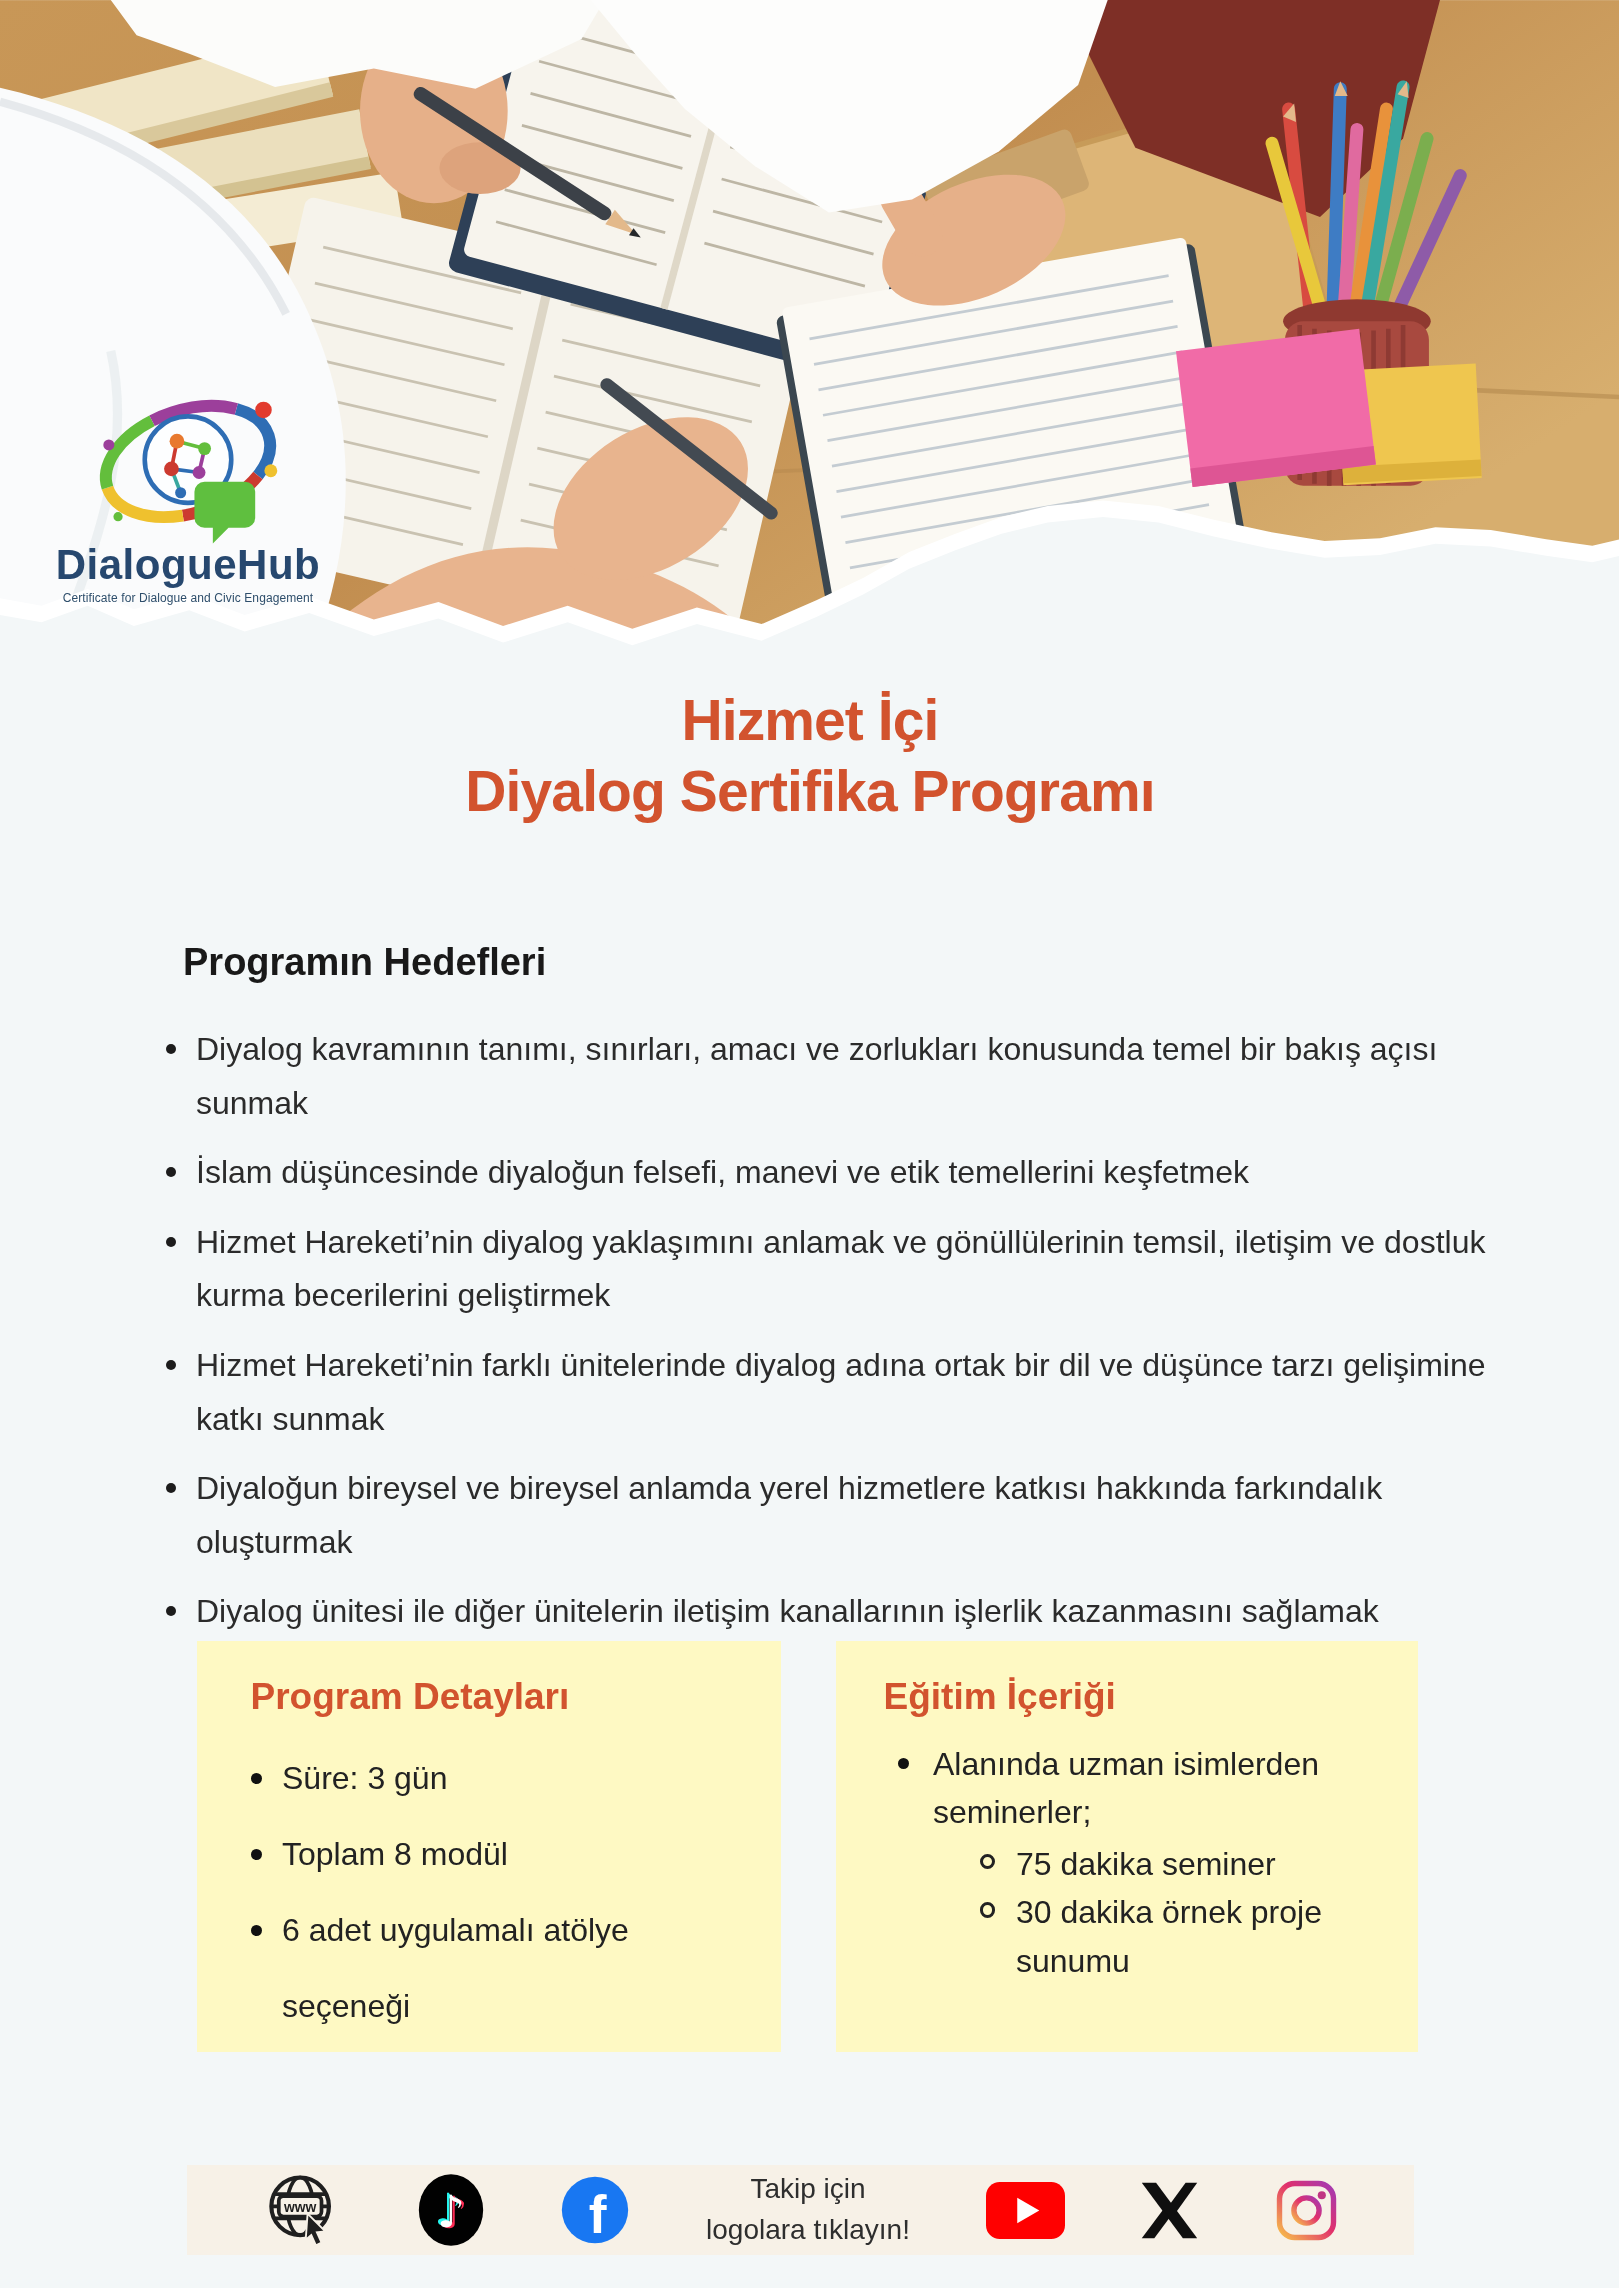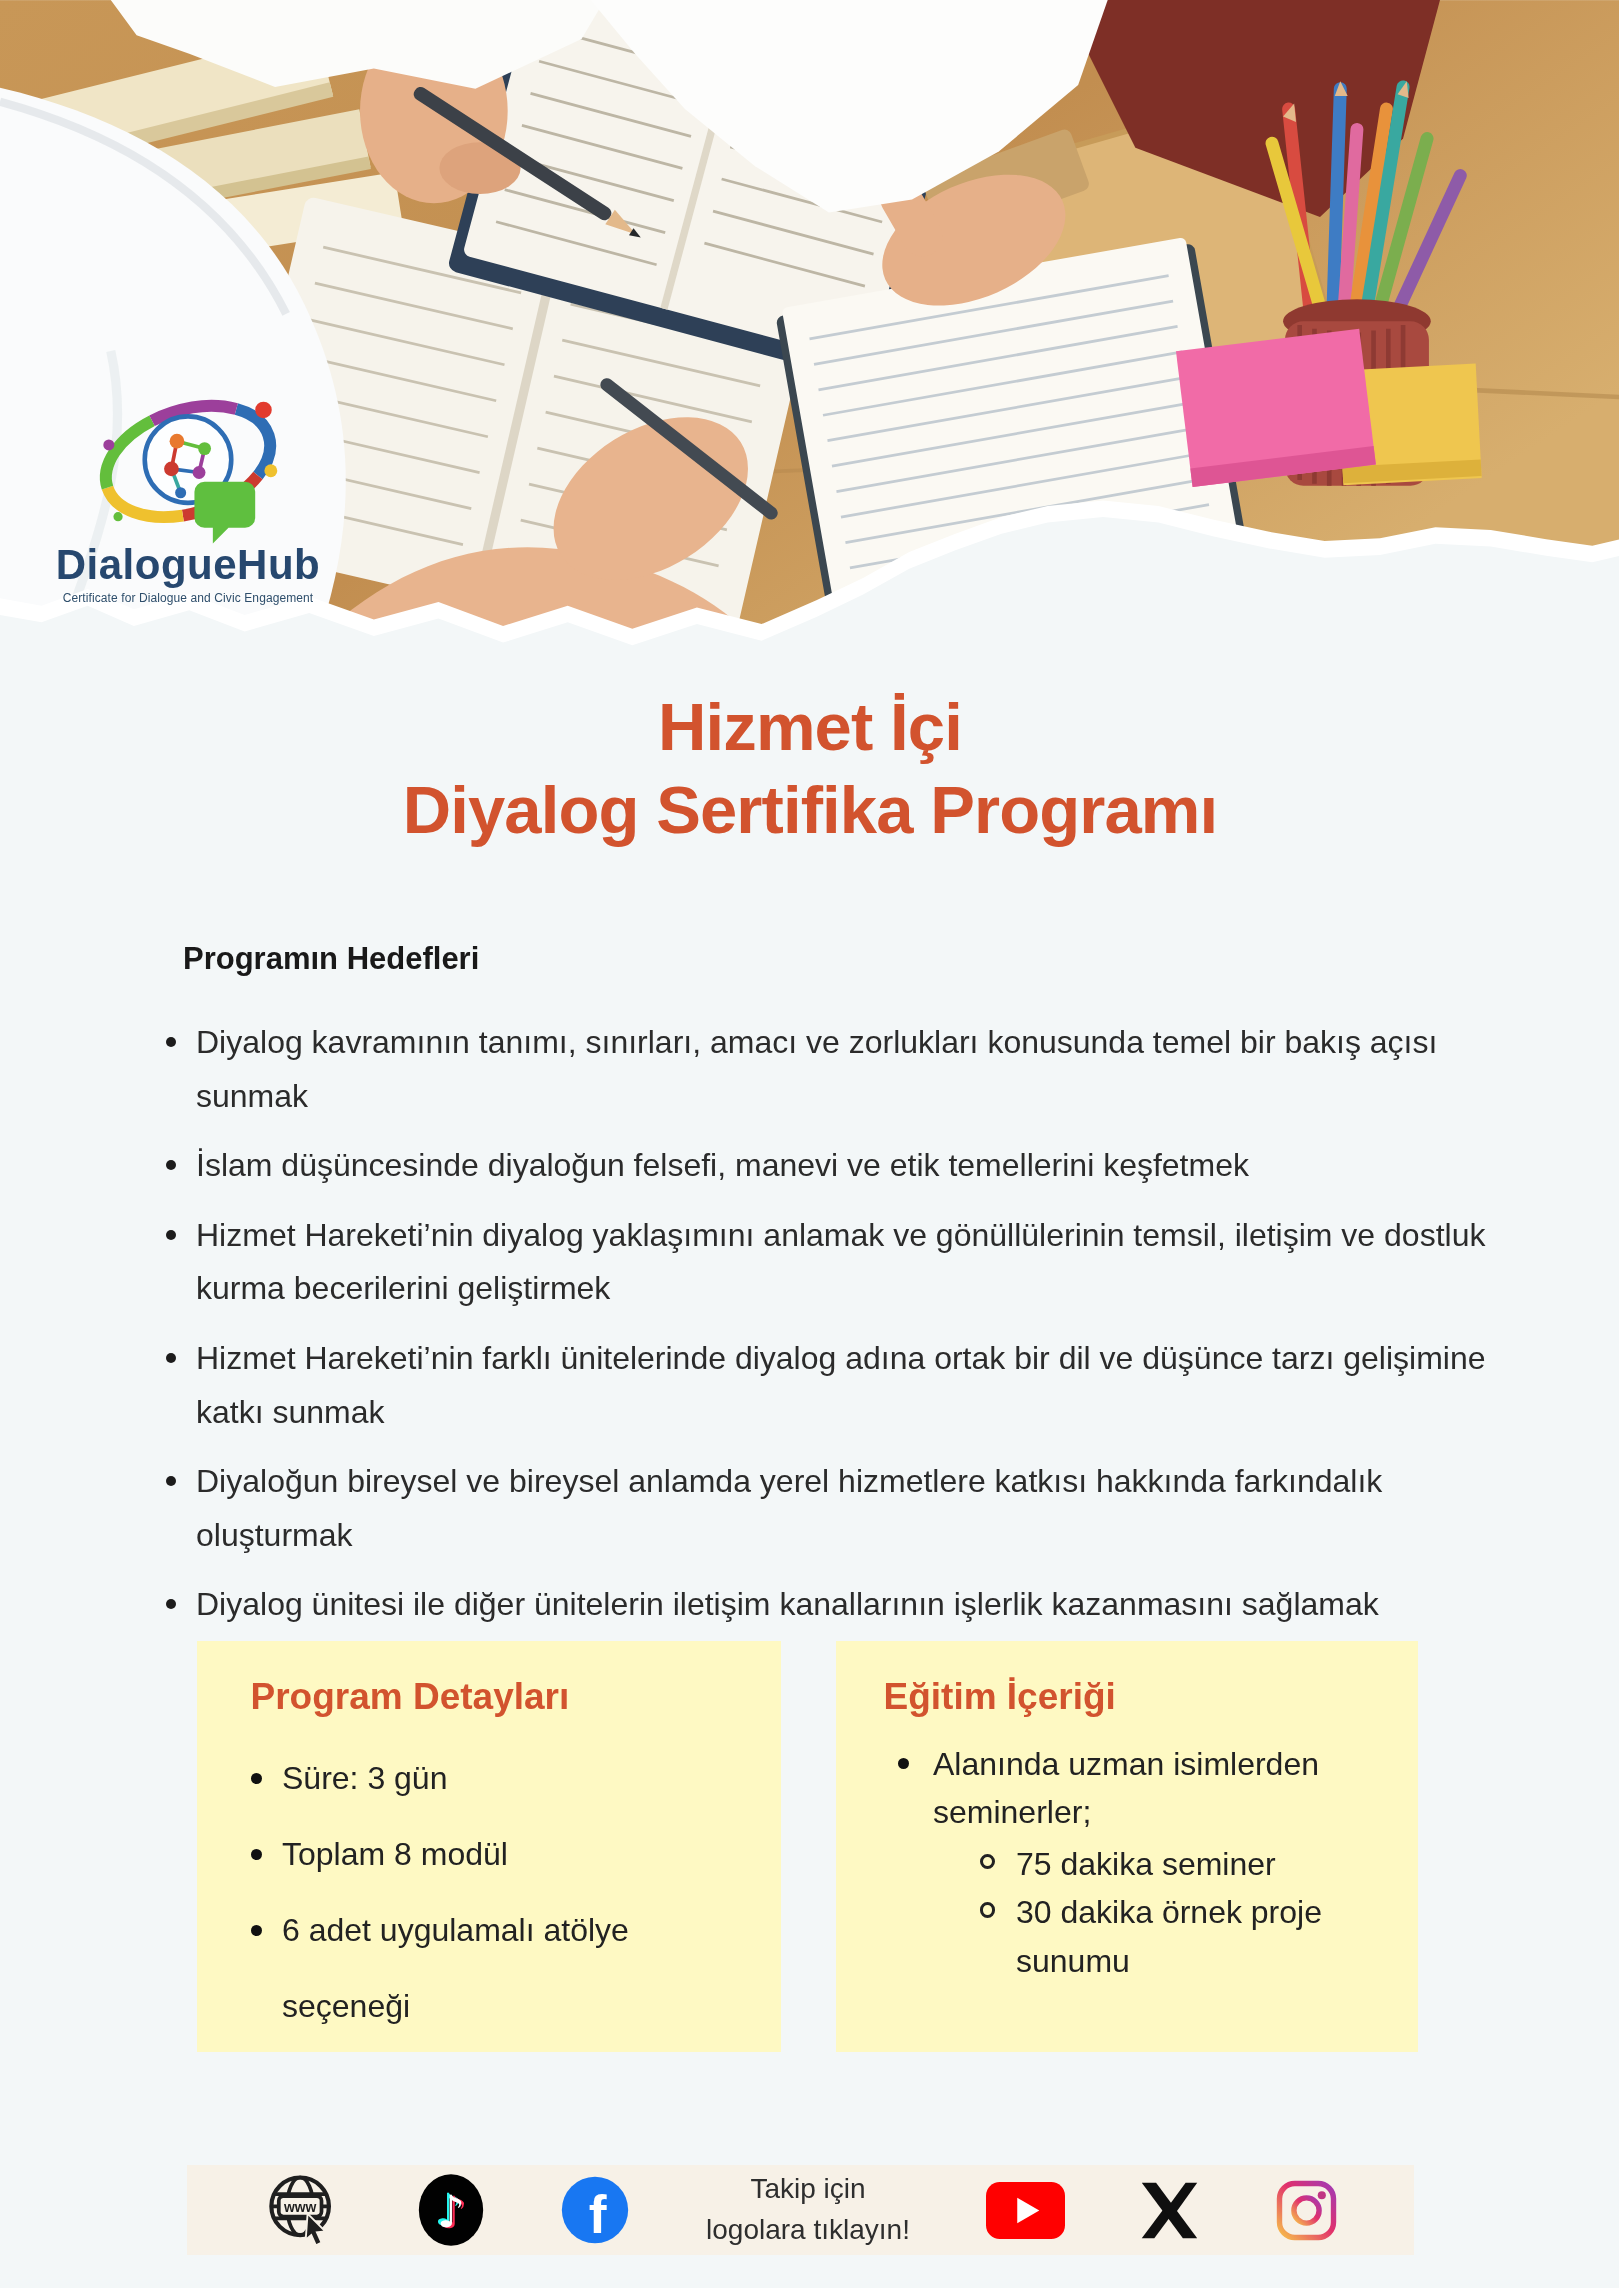--- a/index.html
+++ b/index.html
@@ -11,26 +11,26 @@
   .hero-art { position:absolute; top:0; left:0; display:block; }
 
   
   .logo { position:absolute; left:33px; top:386px; width:310px; text-align:center; }
   .logo-mark { display:block; margin:0 auto; }
   .logo-name { font-size:42px; font-weight:bold; color:#27486F; letter-spacing:0.5px; margin-top:-7.4px; }
   .logo-tagline { font-size:12px; color:#2E4E6B; margin-top:2.8px; letter-spacing:0.1px; }
 
   
   .title { position:absolute; top:685px; left:0; width:1620px; margin:0;
-    text-align:center; color:#D2532E; font-size:67px; font-weight:800;
+    text-align:center; color:#D2532E; font-size:57px; font-weight:800;
     line-height:1.24; letter-spacing:-0.9px; }
 
   
   .objectives { position:absolute; top:941px; left:157px; width:1375px; }
-  .objectives h2 { font-size:31px; font-weight:bold; color:#191919; margin:0 0 39px 26px; }
+  .objectives h2 { font-size:38px; font-weight:bold; color:#191919; margin:0 0 39px 26px; }
   .obj-list { list-style:none; margin:0; padding:0; }
   .obj-list li { position:relative; padding-left:39px; font-size:32px; line-height:1.68;
     color:#2B2B2B; margin-bottom:15.7px; }
   .obj-list li::before { content:""; position:absolute; left:9.2px; top:21px;
     width:10px; height:10px; border-radius:50%; background:#1c1c1c; }
 
   
   .card { position:absolute; top:1641px; height:411px; background:#fef9c3; box-sizing:border-box; }
   .card-left  { left:197px; width:584px; padding:35px 26px 0 48px; }
   .card-right { left:836px; width:582px; padding:35px 26px 16px 42px; }

